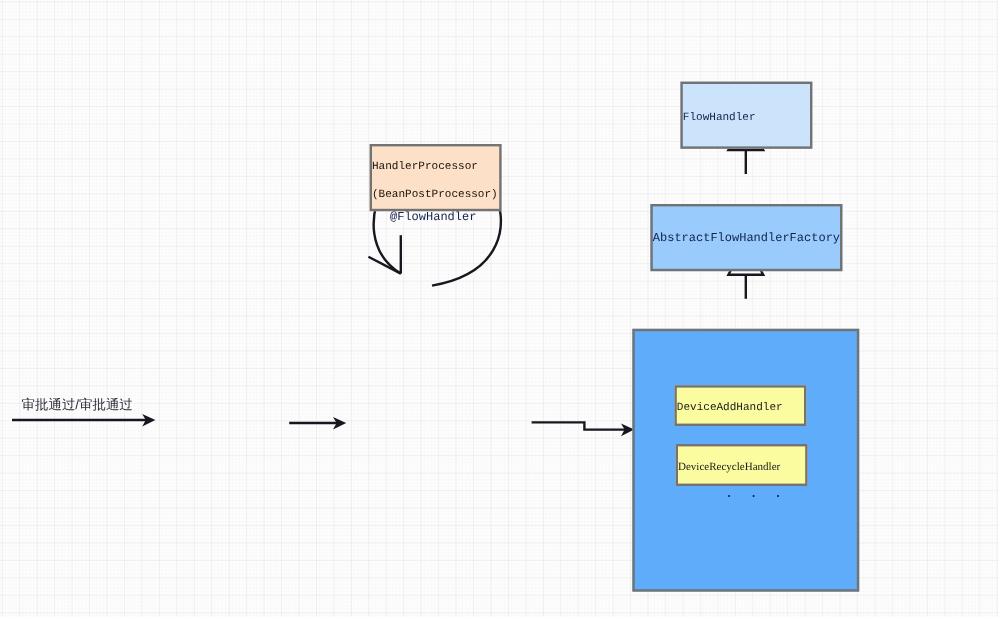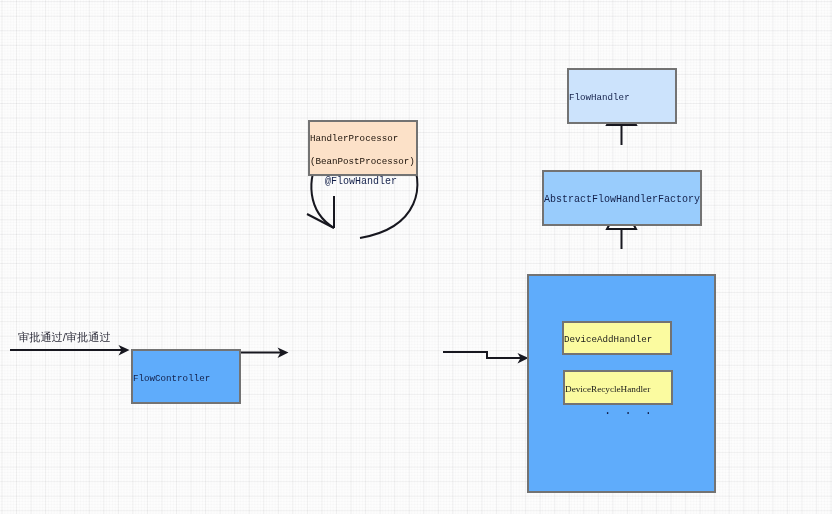--- a/index.html
+++ b/index.html
@@ -70,23 +70,20 @@
 
   <div class="box" style="left:542px;top:146px;width:160px;height:56px;background:#99CCFC;">
     <span class="lbl" style="font-size:10px;">AbstractFlowHandlerFactory</span>
   </div>
 
   <div class="box" style="left:308px;top:96px;width:110px;height:56px;background:#FCE1C8;gap:13px;">
     <span class="lbl" style="font-size:9.2px;color:#1a1008;">HandlerProcessor</span>
     <span class="lbl" style="font-size:9.2px;color:#1a1008;">(BeanPostProcessor)</span>
   </div>
 
-  <div class="box" style="left:131px;top:325px;width:110px;height:55px;background:#5FACFB;">
-    <span class="lbl" style="font-size:9.2px;">FlowController</span>
-  </div>
 
 
   <div class="box" style="left:527px;top:250px;width:189px;height:219px;background:#5FACFB;justify-content:flex-start;">
     <div class="box" style="left:33px;top:21px;width:110px;height:34px;background:#FBFBA0;">
       <span class="lbl" style="font-size:9.2px;color:#1a1a1a;">DeviceAddHandler</span>
     </div>
     <div class="box" style="left:34px;top:70px;width:110px;height:35px;background:#FBFBA0;">
       <span class="lbl" style="font-size:9.2px;color:#1a1a1a;font-family:Liberation Serif, serif;">DeviceRecycleHandler</span>
     </div>
     <span class="lbl free" style="left:75px;top:132px;font-size:12px;letter-spacing:3px;">· · ·</span>

